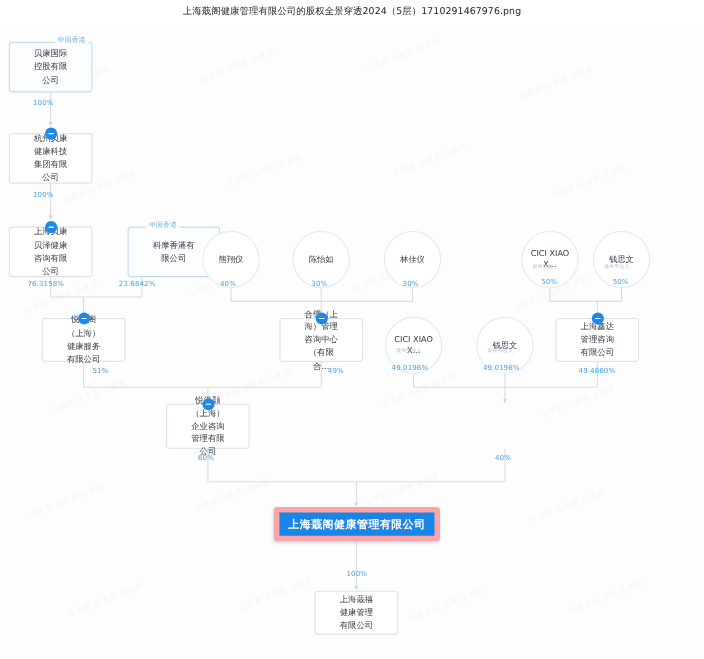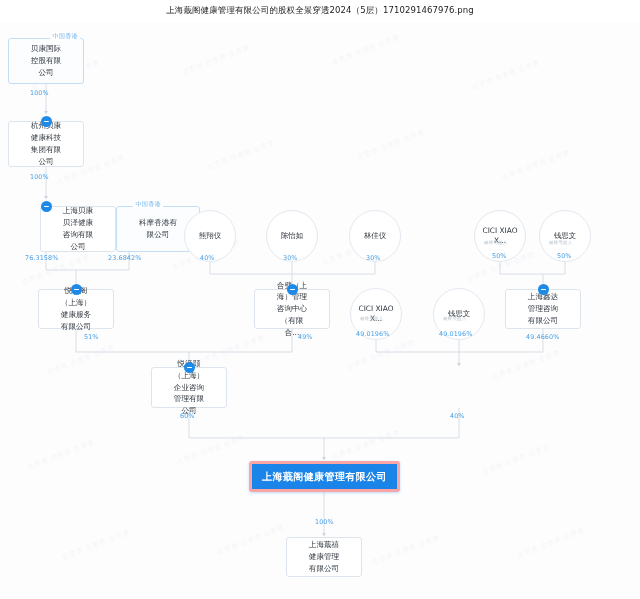--- a/index.html
+++ b/index.html
@@ -73,21 +73,21 @@
     display: flex; align-items: center; justify-content: center;
     text-align: center;
     font-size: 7.4px; line-height: 1.4;
     color: #30373f;
     padding: 3px;
   }
   .person .pname { display: block; word-break: break-all; }
 
   .main-node {
     background: #1a84e8;
-    border: 3px solid #fca5a5;
+    border: 5px solid #fca5a5;
     border-radius: 3px;
     color: #ffffff;
     font-size: 10px; font-weight: bold;
     letter-spacing: .4px;
     display: flex; align-items: center; justify-content: center;
     box-shadow: 0 1px 3px rgba(26,132,232,0.28);
   }
 
   
   .toggle {
@@ -226,21 +226,21 @@
 
   <div class="node" style="left:8px; top:121px; width:76px; height:46px;">
     <div class="toggle" style="left:32.5px; top:-5.5px;"></div>
     <div class="box" style="width:76px; height:46px;">杭州贝康健康科技集团有限公司</div>
   </div>
   <div class="pct" style="left:30px; top:89px;">100%</div>
   <div class="pct" style="left:30px; top:173px;">100%</div>
 
   <div class="node" style="left:8px; top:206px; width:76px; height:46px;">
     <div class="toggle" style="left:32.5px; top:-5.5px;"></div>
-    <div class="box" style="width:76px; height:46px;margin-left:32px;">上海贝康贝泽健康咨询有限公司</div>
+    <div class="box" style="width:76px; height:46px;">上海贝康贝泽健康咨询有限公司</div>
   </div>
 
   <div class="node" style="left:91px; top:206px; width:76px; height:46px;">
     <div class="hk-tag">中国香港</div>
     <div class="box hk" style="width:84px; height:46px;margin-left:25px;">科摩香港有限公司</div>
   </div>
 
   <div class="pct" style="left:25px;  top:254px;">76.3158%</div>
   <div class="pct" style="left:108px; top:254px;">23.6842%</div>
 

